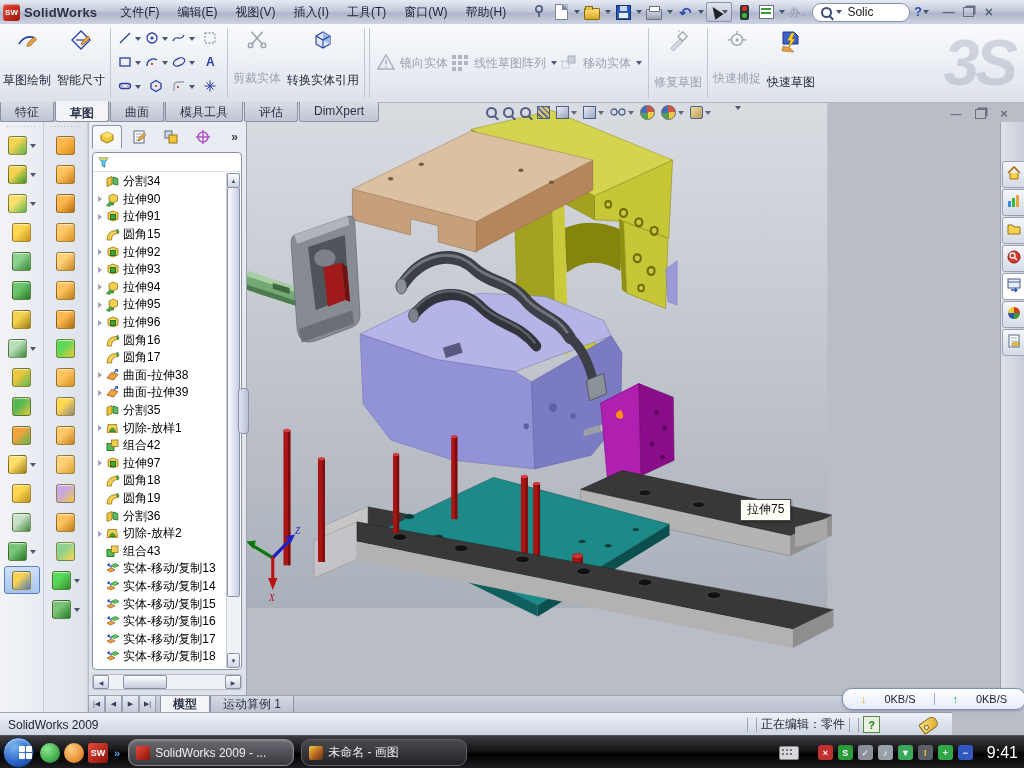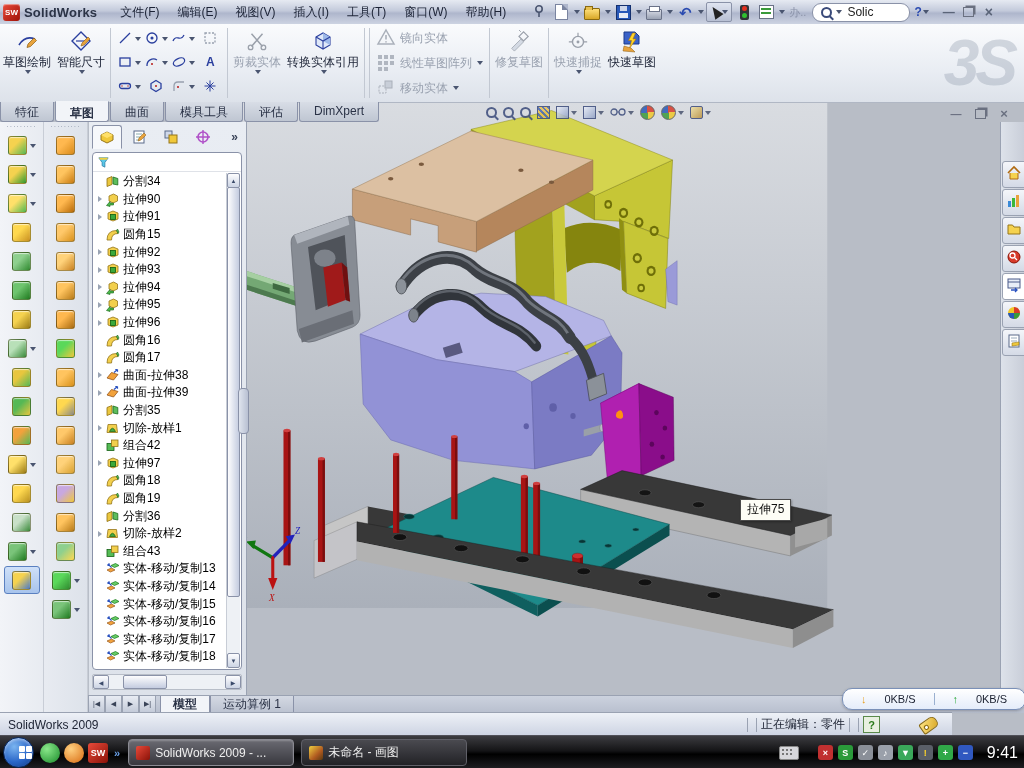--- a/index.html
+++ b/index.html
@@ -39,25 +39,25 @@
   #searchbox{display:flex;align-items:center;gap:3px;background:#fff;border:1px solid #8a92a8;border-radius:9px;height:17px;padding:0 8px;margin:0 4px;}
   .mag{width:7px;height:7px;border:2px solid #3a4a7a;border-radius:50%;position:relative;}
   .mag:after{content:"";position:absolute;width:5px;height:2px;background:#3a4a7a;transform:rotate(45deg);right:-4px;bottom:-3px;}
   #search-input{border:none;outline:none;width:52px;font-size:12px;color:#222;font-family:inherit;background:transparent;}
   .winbtn{width:20px;height:15px;display:flex;align-items:center;justify-content:center;color:#5a6478;font-weight:bold;font-size:12px;}
   
   #cmdmgr{left:0;top:24px;width:1024px;height:78px;
     background:linear-gradient(180deg,#fafbfd 0%,#e9edf3 60%,#dde2ea 100%);
     border-bottom:1px solid #b0b7c4;display:flex;align-items:stretch;}
   .cm-sep{width:1px;background:#c2c8d2;margin:4px 2px;}
-  .cm-btn{display:flex;flex-direction:column;align-items:center;justify-content:flex-start;padding:4px 3px 1px;min-width:46px;text-align:center;line-height:1.15;}
+  .cm-btn{display:flex;flex-direction:column;align-items:center;justify-content:flex-start;padding:4px 3px 1px;min-width:46px;text-align:center;line-height:1.15;gap:20px;}
   .cm-btn .lbl{font-size:12px;margin-top:2px;white-space:pre-line;}
   .cm-btn.dis .lbl{color:#9aa2b0;font-family:Liberation Serif, serif;}
   .cm-btn .icw{height:26px;display:flex;align-items:center;justify-content:center;}
-  .cm-cluster{display:flex;flex-direction:column;justify-content:center;gap:2px;padding:2px 4px;}
+  .cm-cluster{display:flex;flex-direction:row;justify-content:center;gap:2px;padding:2px 4px;}
   .cm-row{display:flex;align-items:center;gap:4px;color:#9aa2b0;font-size:12px;}
   .sk-grid{display:grid;grid-template-columns:repeat(4,27px);grid-auto-rows:24px;align-content:center;padding:0 2px;}
   .skc{display:flex;align-items:center;justify-content:center;gap:1px;}
   #watermark{right:10px;top:26px;font-size:64px;font-style:italic;font-weight:bold;color:rgba(150,160,175,.38);letter-spacing:-4px;}
   
   #tabrow{left:0;top:102px;height:20px;display:flex;z-index:5;}
   .rtab{padding:2px 14px;font-size:12px;color:#2a3246;background:linear-gradient(180deg,#d8dde6,#bfc6d2);
     border:1px solid #8a92a8;border-top:none;border-radius:0 0 3px 3px;margin-right:1px;}
   .rtab.active{background:#f2f4f8;font-weight:bold;border-top:1px solid #f2f4f8;margin-top:-1px;padding-top:3px;}
   
@@ -130,21 +130,21 @@
   
   #taskbar{left:0;top:735px;width:1024px;height:33px;
     background:linear-gradient(180deg,#3c3c40 0%,#141416 45%,#000 55%,#202024 100%);
     border-top:1px solid #505058;display:flex;align-items:center;z-index:8;}
   #orb{width:29px;height:29px;border-radius:50%;margin:0 6px 0 3px;
     background:radial-gradient(circle at 35% 30%,#7ab4f0,#2a66c8 55%,#123a80);
     border:1px solid #0a2a60;display:flex;align-items:center;justify-content:center;box-shadow:inset 0 2px 3px rgba(255,255,255,.5);}
   .winflag{width:6px;height:6px;background:#fff;border-radius:1px;box-shadow:7px 0 #fff,0 7px #fff,7px 7px #fff;margin:-7px -7px 0 0;}
   .ql{width:20px;height:20px;border-radius:3px;margin-right:4px;display:flex;align-items:center;justify-content:center;font-size:9px;color:#fff;font-weight:bold;}
   #chev{color:#6aa0e8;font-weight:bold;margin:0 8px 0 2px;font-size:11px;}
-  .task{height:25px;min-width:150px;max-width:160px;margin-right:7px;border-radius:4px;display:flex;align-items:center;gap:5px;padding:0 7px;
+  .task{height:25px;min-width:150px;max-width:160px;margin-right:7px;border-radius:9px;display:flex;align-items:center;gap:5px;padding:0 7px;
     background:linear-gradient(180deg,#4a4a50,#222226);border:1px solid #606068;color:#eee;font-size:12px;white-space:nowrap;overflow:hidden;}
   .task.active{background:linear-gradient(180deg,#6a6a72,#38383e);border-color:#8a8a92;box-shadow:inset 0 1px 2px rgba(255,255,255,.25);}
   .task .ticn{width:14px;height:14px;border-radius:2px;flex:0 0 auto;}
   #tray{margin-left:auto;display:flex;align-items:center;gap:5px;padding-right:8px;}
   .trayic{width:15px;height:15px;border-radius:3px;display:flex;align-items:center;justify-content:center;font-size:9px;color:#fff;font-weight:bold;}
   #clock{color:#fff;font-size:16px;margin-left:6px;text-shadow:0 1px 1px #000;}
   .kbd{width:18px;height:12px;background:#d8d8dc;border:1px solid #888;border-radius:2px;position:relative;}
   .kbd:before{content:"";position:absolute;left:2px;top:2px;width:2px;height:2px;background:#777;box-shadow:4px 0 #777,8px 0 #777,0 4px #777,4px 4px #777,8px 4px #777;}
 </style>
 </head>

